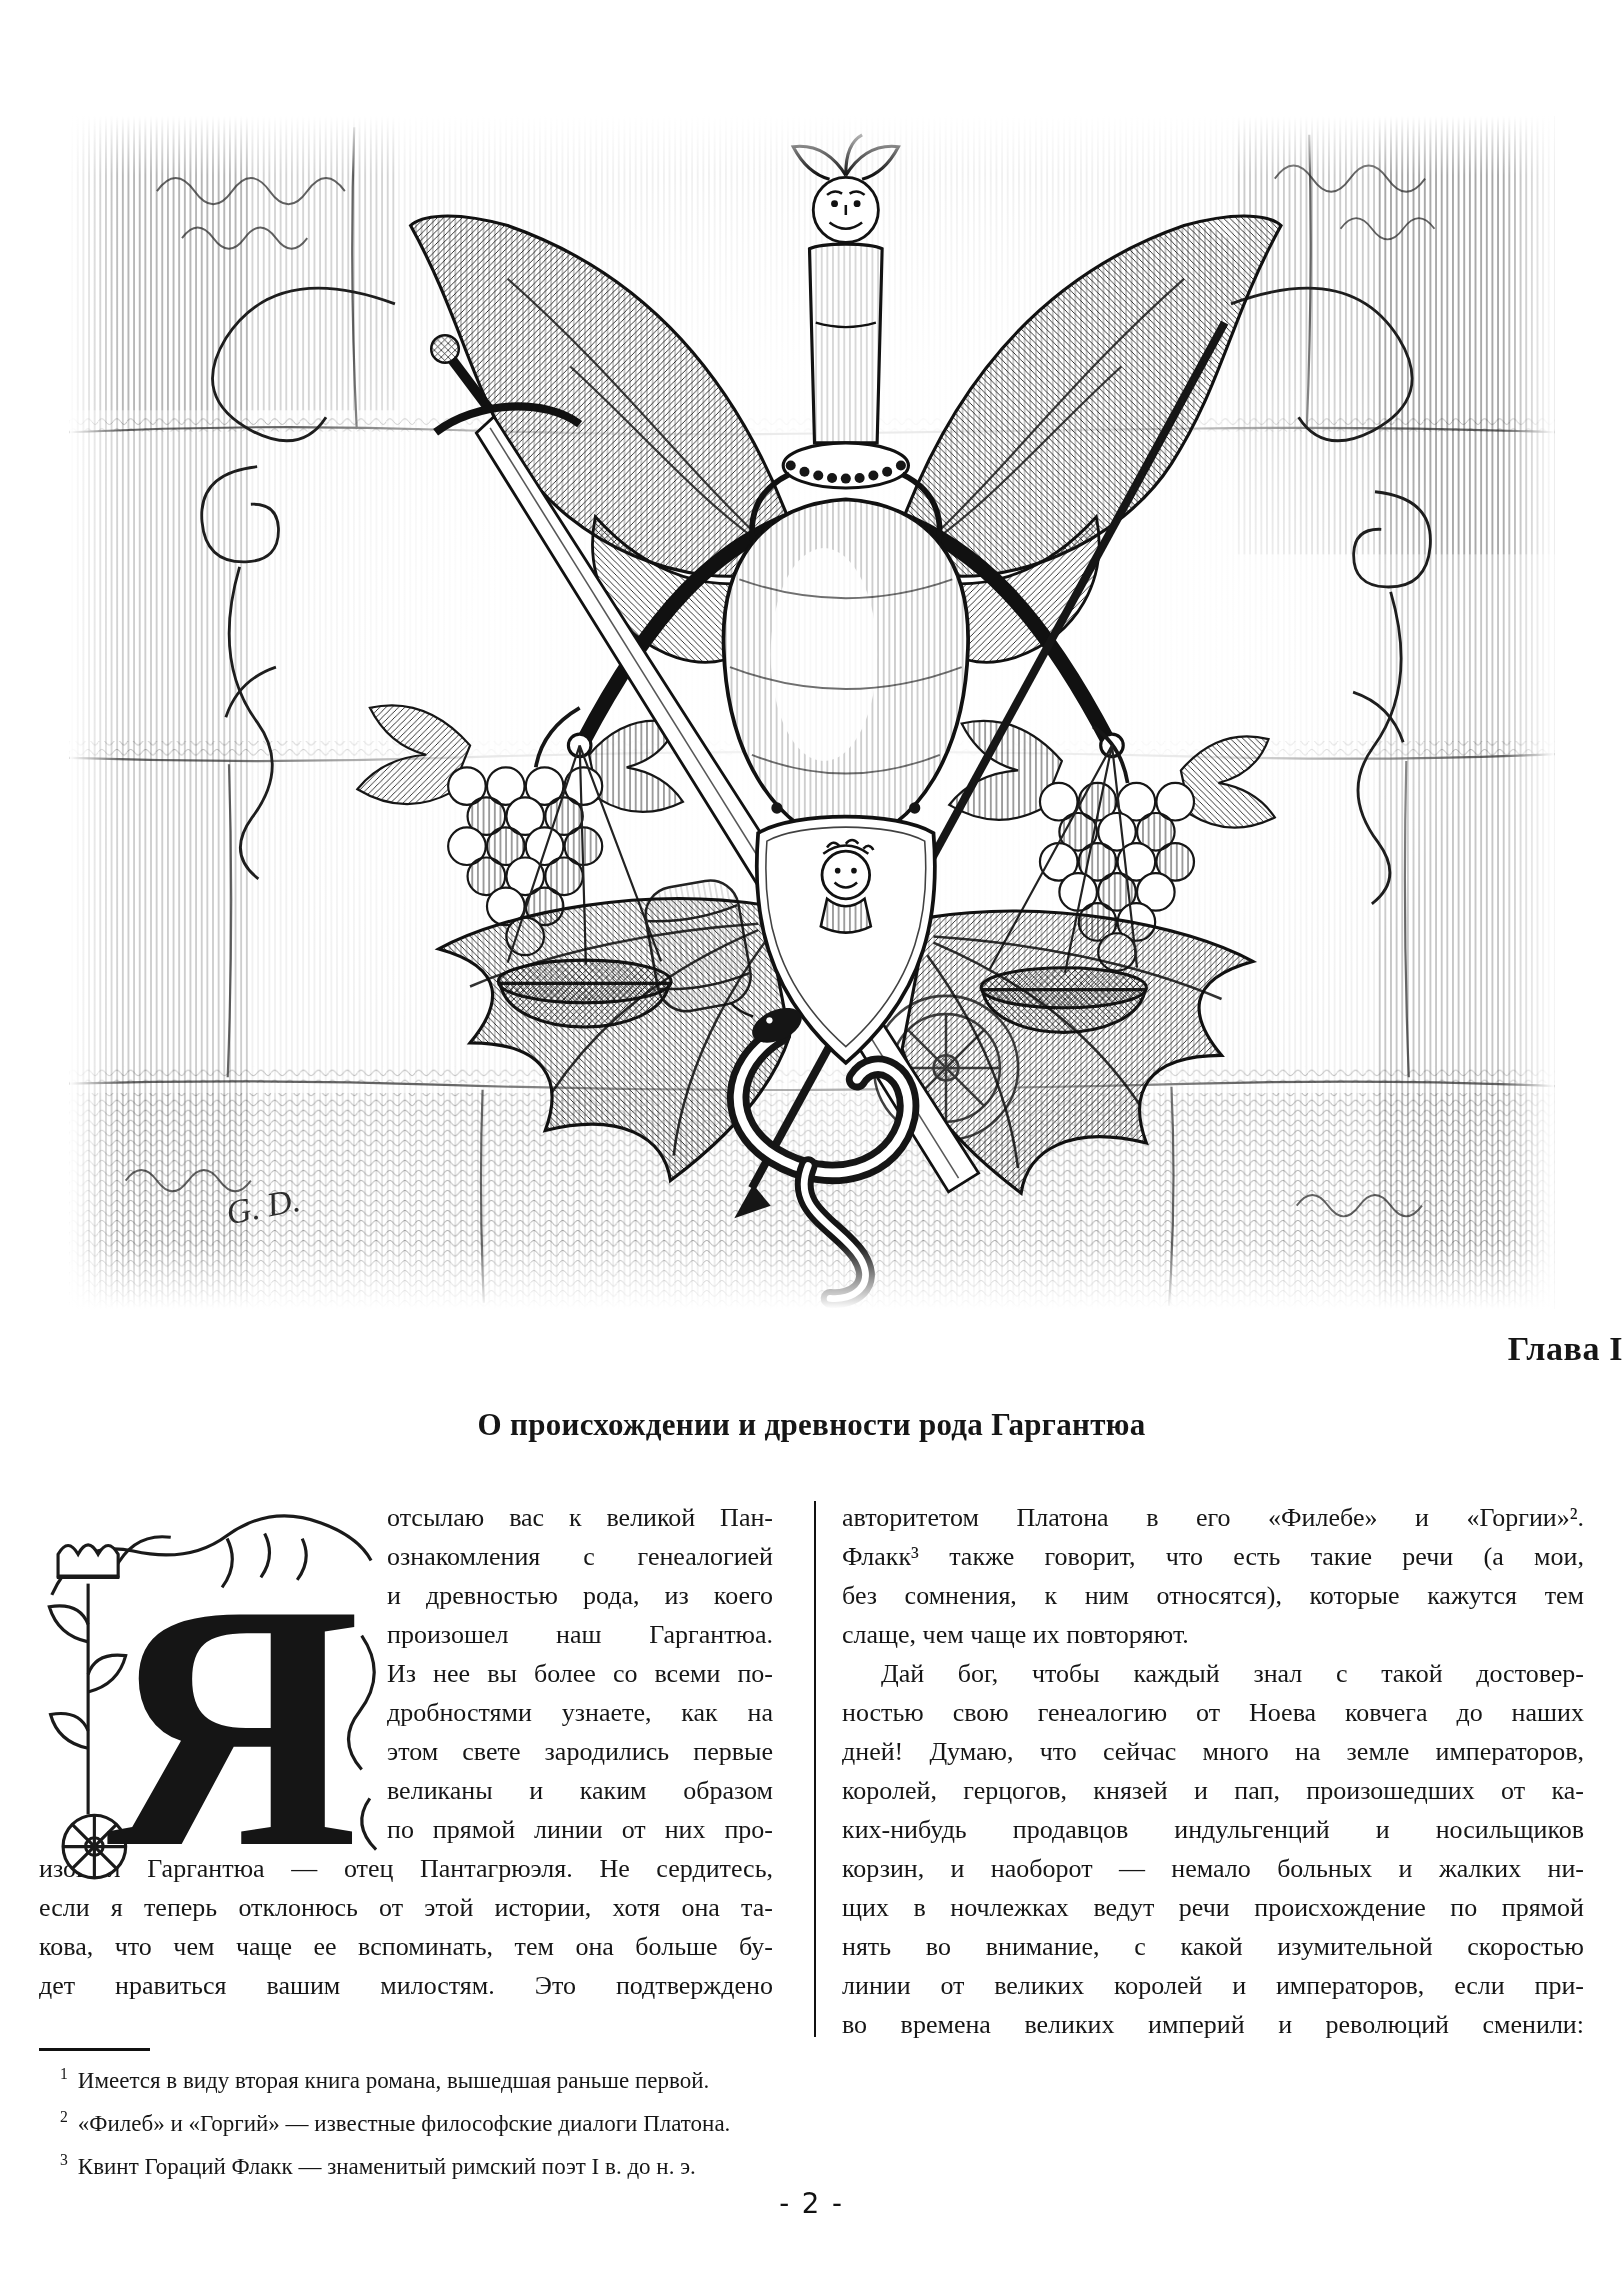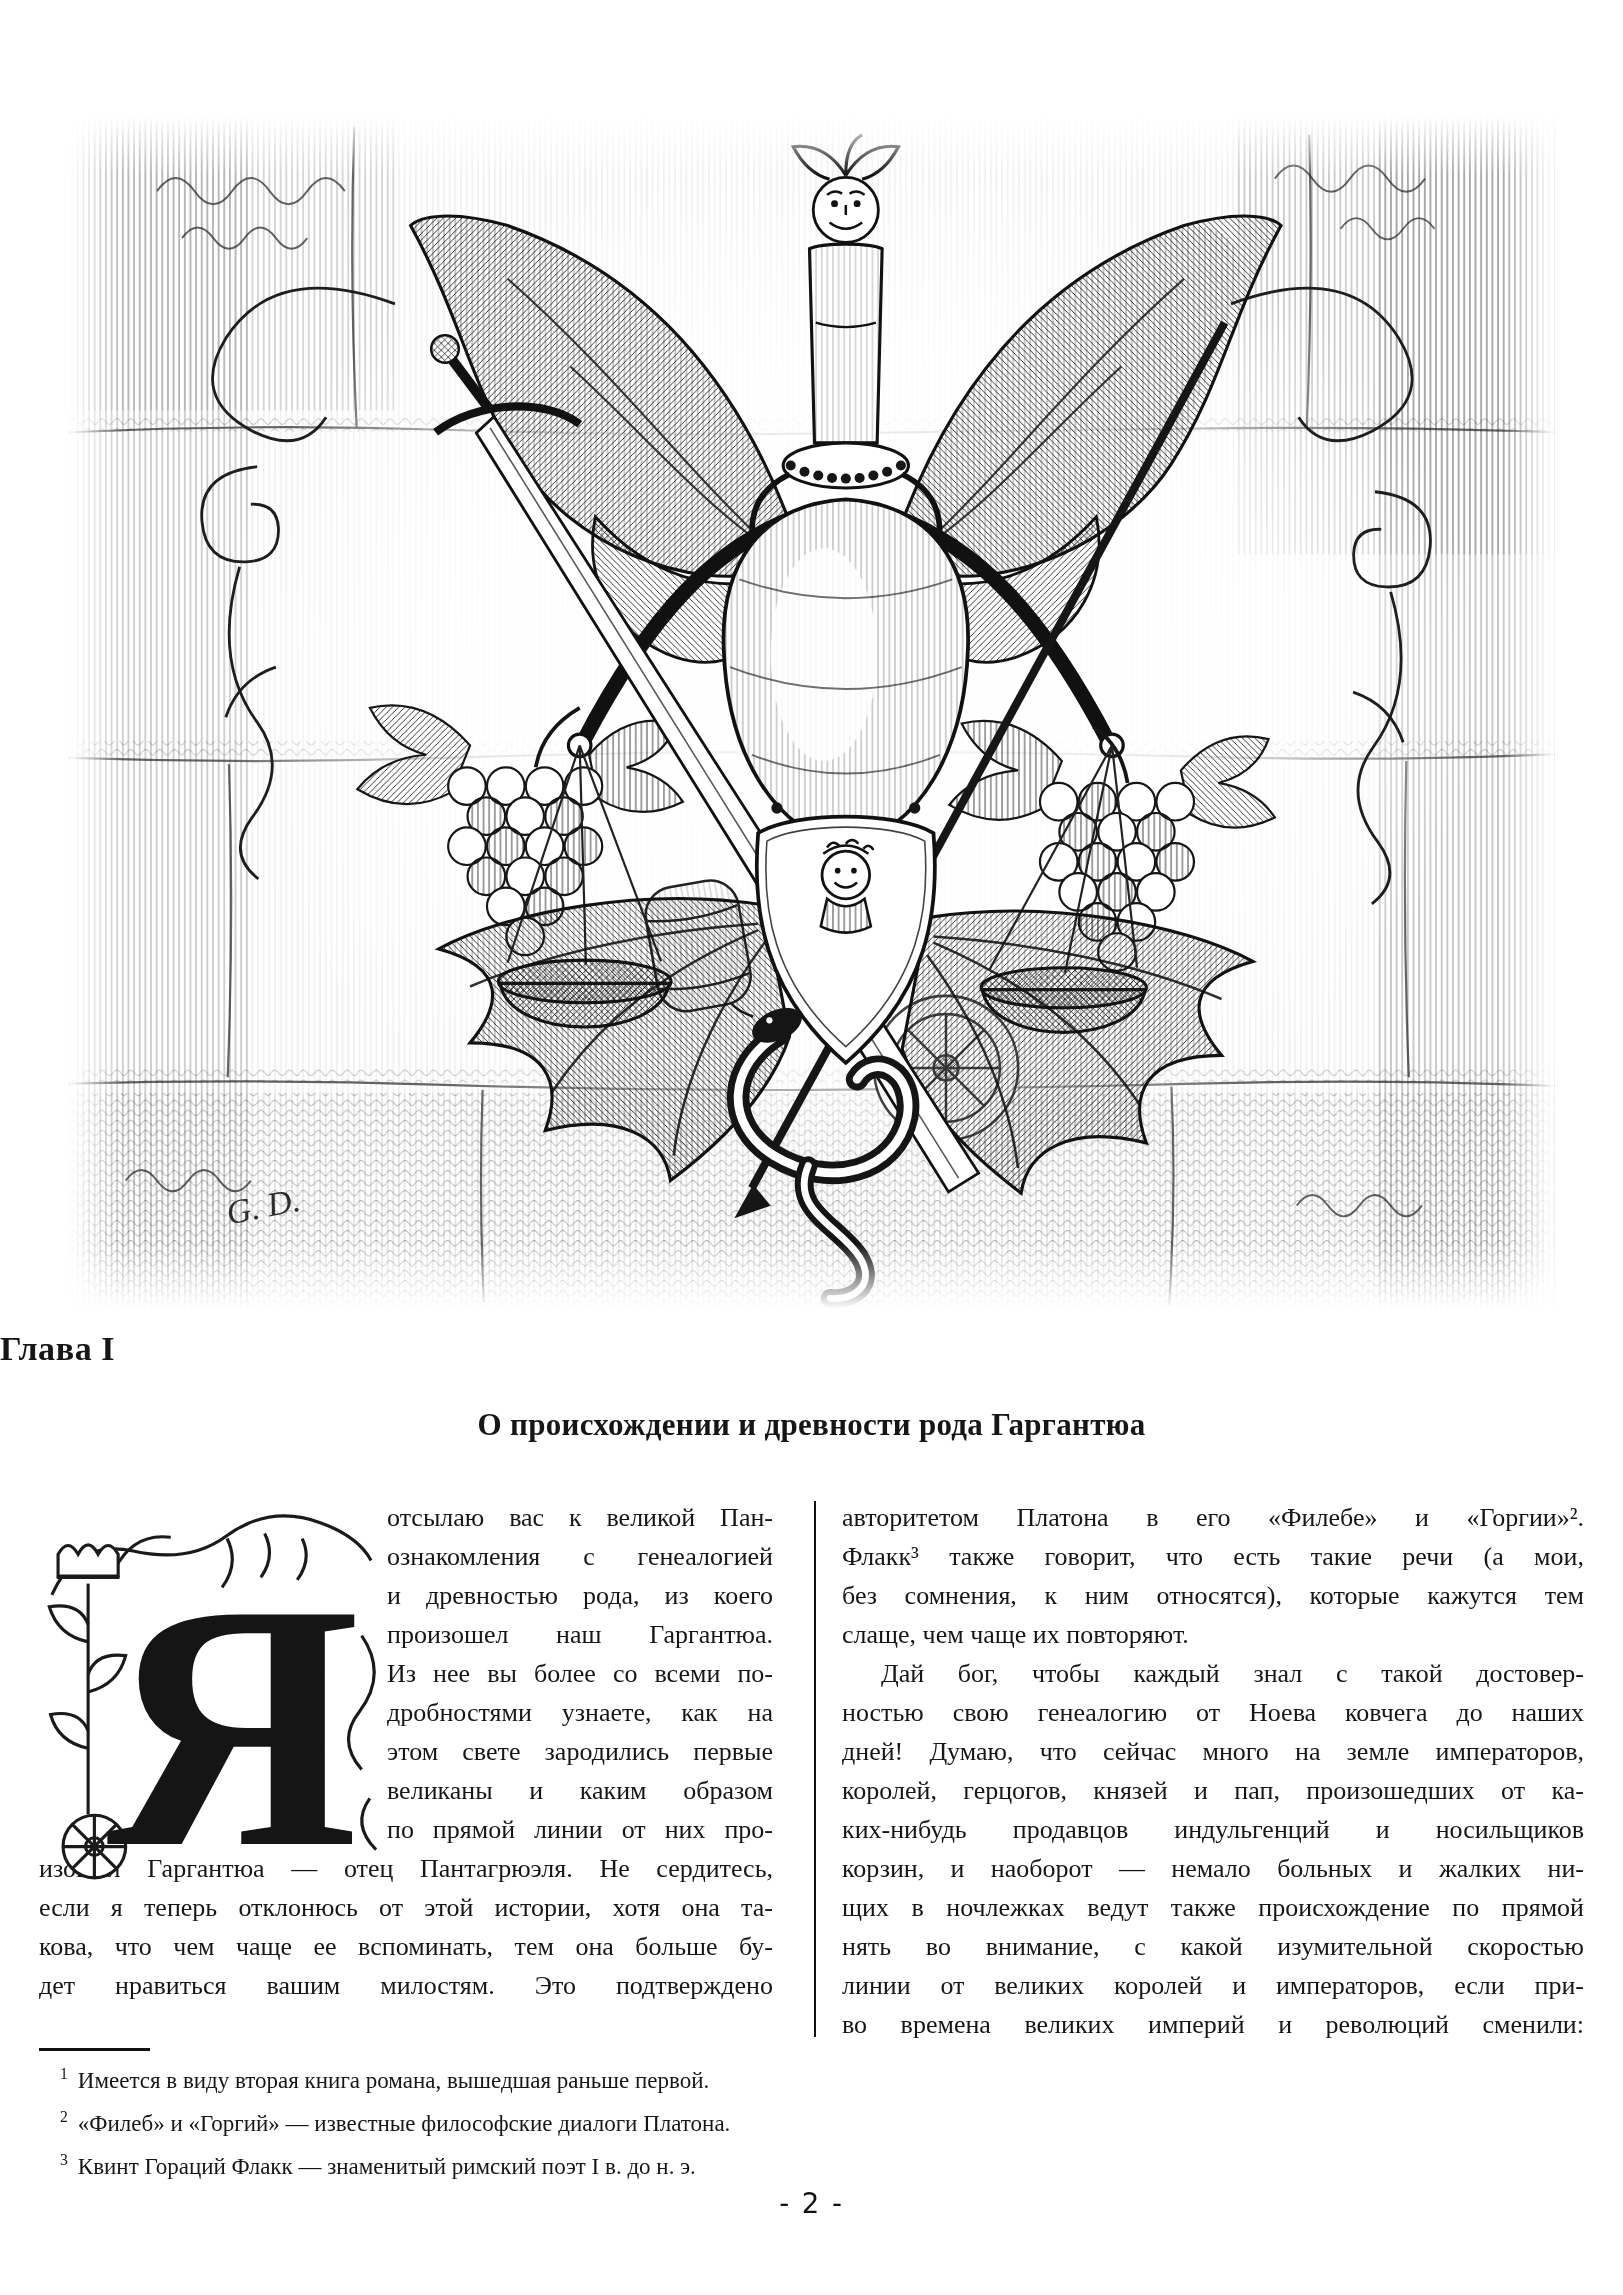--- a/index.html
+++ b/index.html
@@ -6,21 +6,21 @@
   body{
     width:1623px;height:2295px;background:#ffffff;color:#161616;
     font-family:"Liberation Serif",serif;position:relative;overflow:hidden;
   }
   .page{position:relative;width:1623px;height:2295px;background:#fff;}
 
   
   .engraving{position:absolute;left:69px;top:116px;width:1486px;height:1193px;}
 
   
-  .chapter{position:absolute;top:1330px;left:0;width:100%;text-align:left;
+  .chapter{position:absolute;top:1330px;left:0;width:100%;text-align:right;
     font-size:34px;font-weight:bold;letter-spacing:0.6px;}
   .title{position:absolute;top:1407px;left:0;width:100%;text-align:center;
     font-size:31px;font-weight:bold;letter-spacing:0.3px;}
 
   
   .col{position:absolute;top:1498px;}
   .col.left{left:39px;width:734px;}
   .col.right{left:842px;width:742px;}
   .col-divider{position:absolute;left:814px;top:1501px;width:1.9px;height:536px;background:#111;}
   .ln{height:39px;line-height:39px;font-size:26px;
@@ -384,21 +384,21 @@
     <div class="ln">авторитетом Платона в его «Филебе» и «Горгии»².</div>
     <div class="ln">Флакк³ также говорит, что есть такие речи (а мои,</div>
     <div class="ln">без сомнения, к ним относятся), которые кажутся тем</div>
     <div class="ln end">слаще, чем чаще их повторяют.</div>
     <div class="ln par">Дай бог, чтобы каждый знал с такой достовер-</div>
     <div class="ln">ностью свою генеалогию от Ноева ковчега до наших</div>
     <div class="ln">дней! Думаю, что сейчас много на земле императоров,</div>
     <div class="ln">королей, герцогов, князей и пап, произошедших от ка-</div>
     <div class="ln">ких-нибудь продавцов индульгенций и носильщиков</div>
     <div class="ln">корзин, и наоборот — немало больных и жалких ни-</div>
-    <div class="ln">щих в ночлежках ведут также происхождение по прямой</div>
+    <div class="ln">щих в ночлежках ведут речи происхождение по прямой</div>
     <div class="ln">нять во внимание, с какой изумительной скоростью</div>
     <div class="ln">линии от великих королей и императоров, если при-</div>
     <div class="ln">во времена великих империй и революций сменили:</div>
   </div>
 
   <div class="fn-rule"></div>
   <div class="footnotes">
     <div class="fn">
       <sup>1</sup><span class="it"></span><span>Имеется в виду вторая книга романа, вышедшая раньше первой.</span>
     </div>

